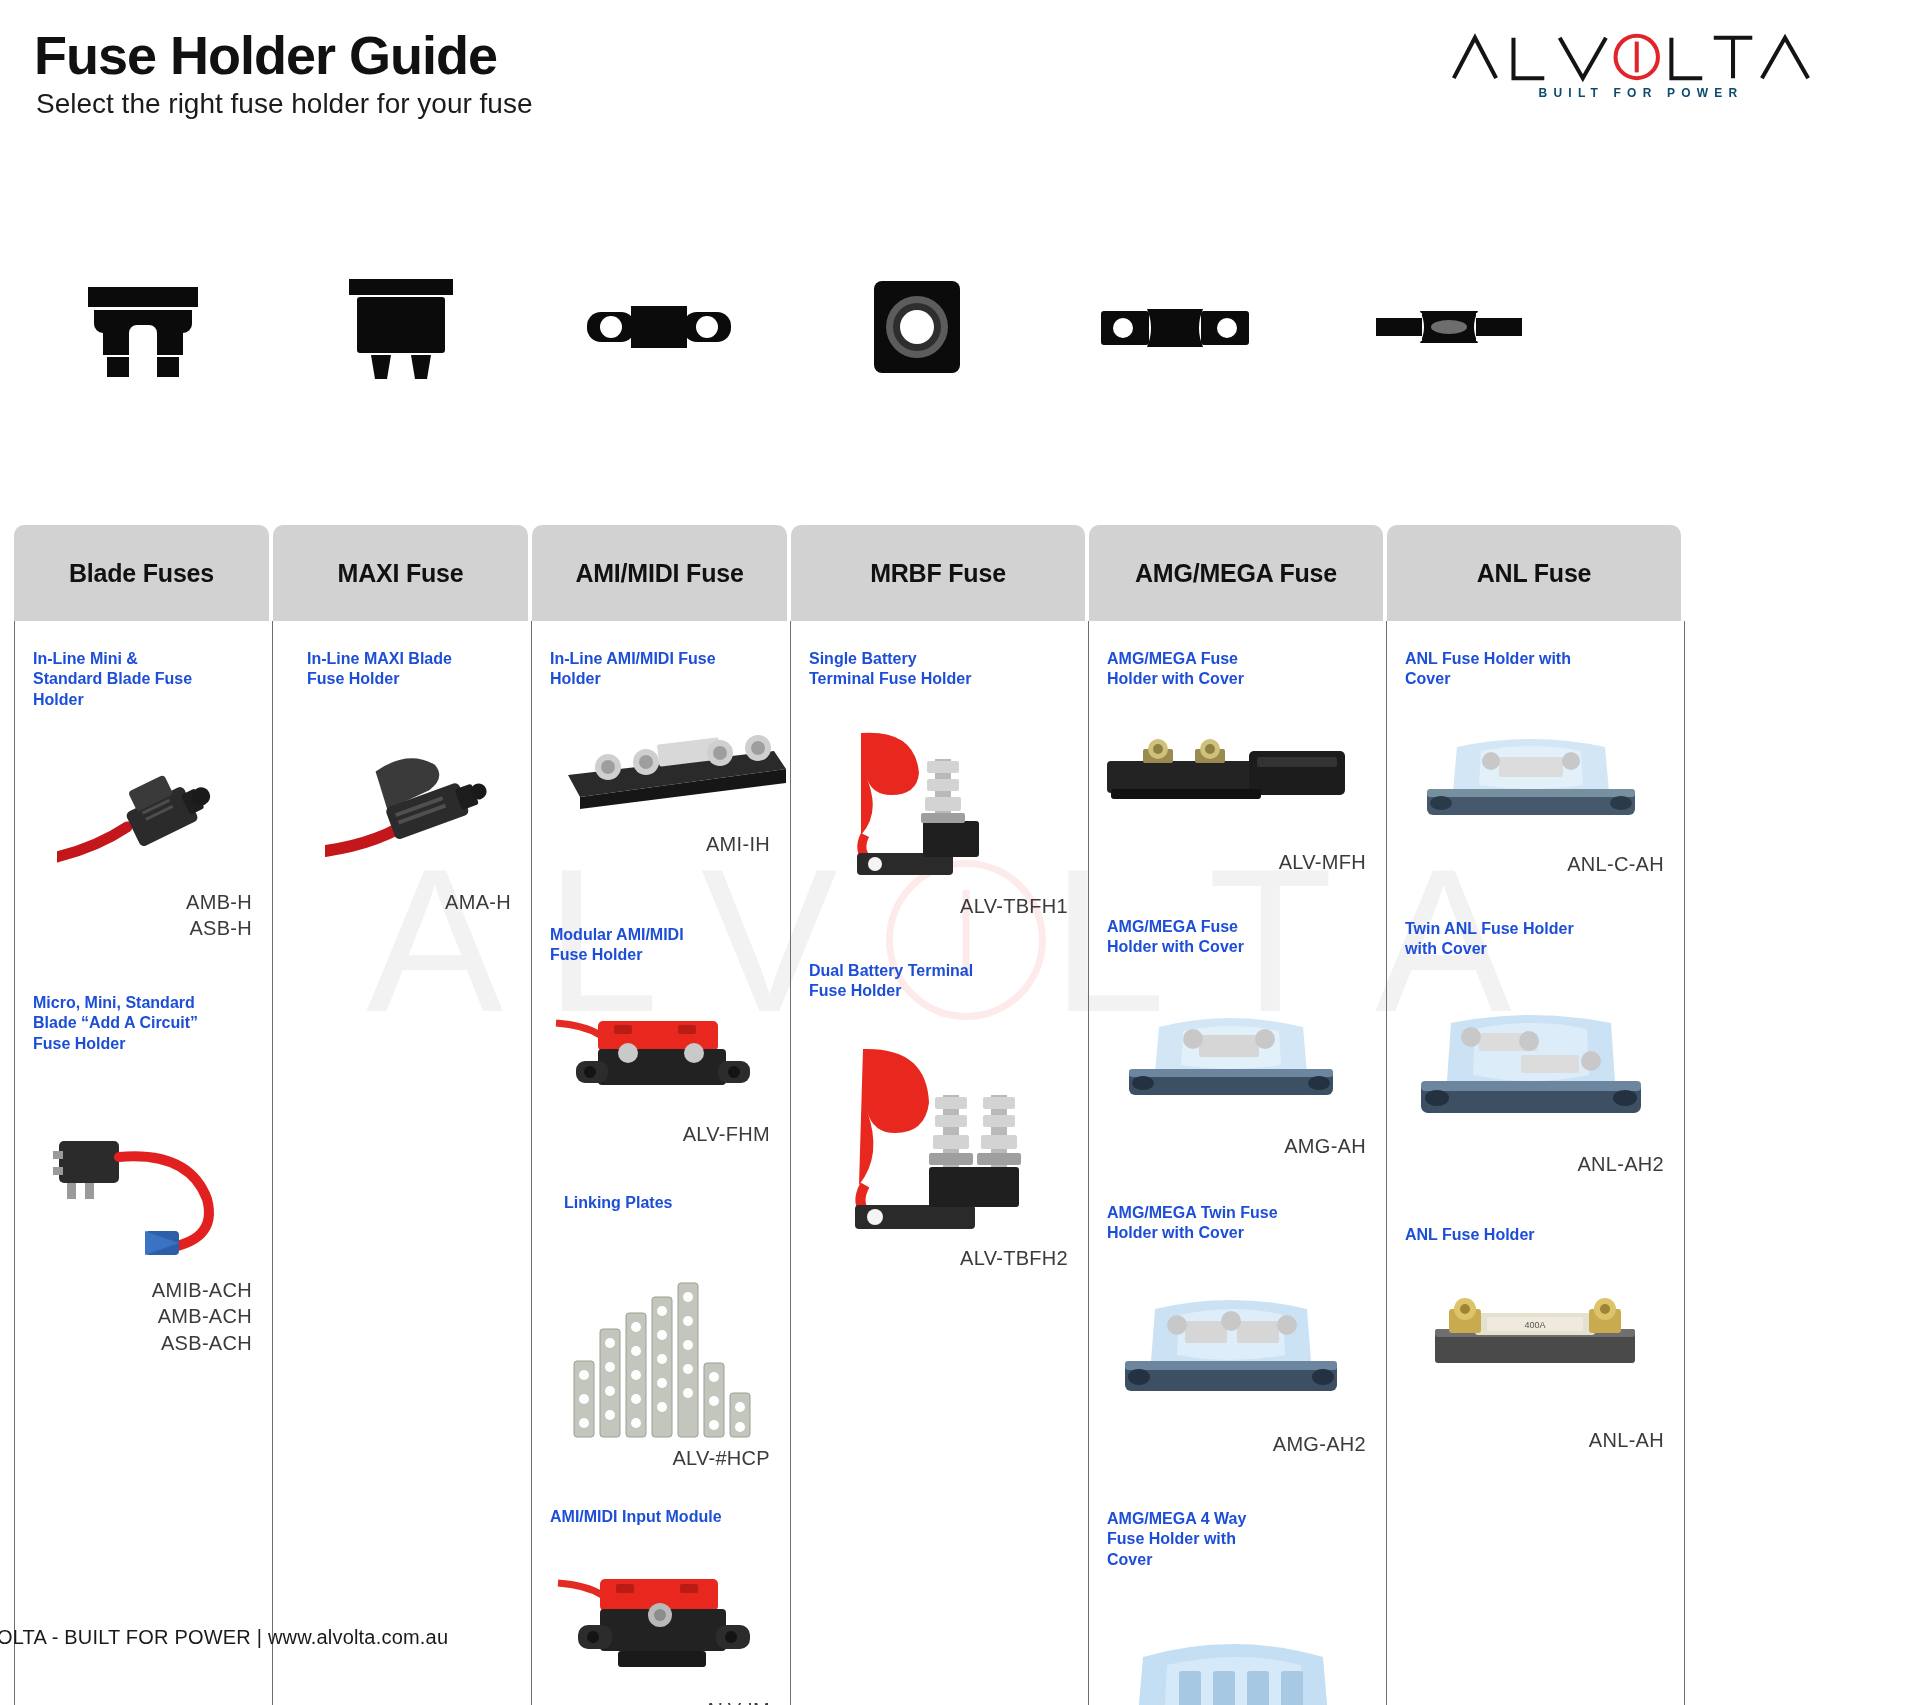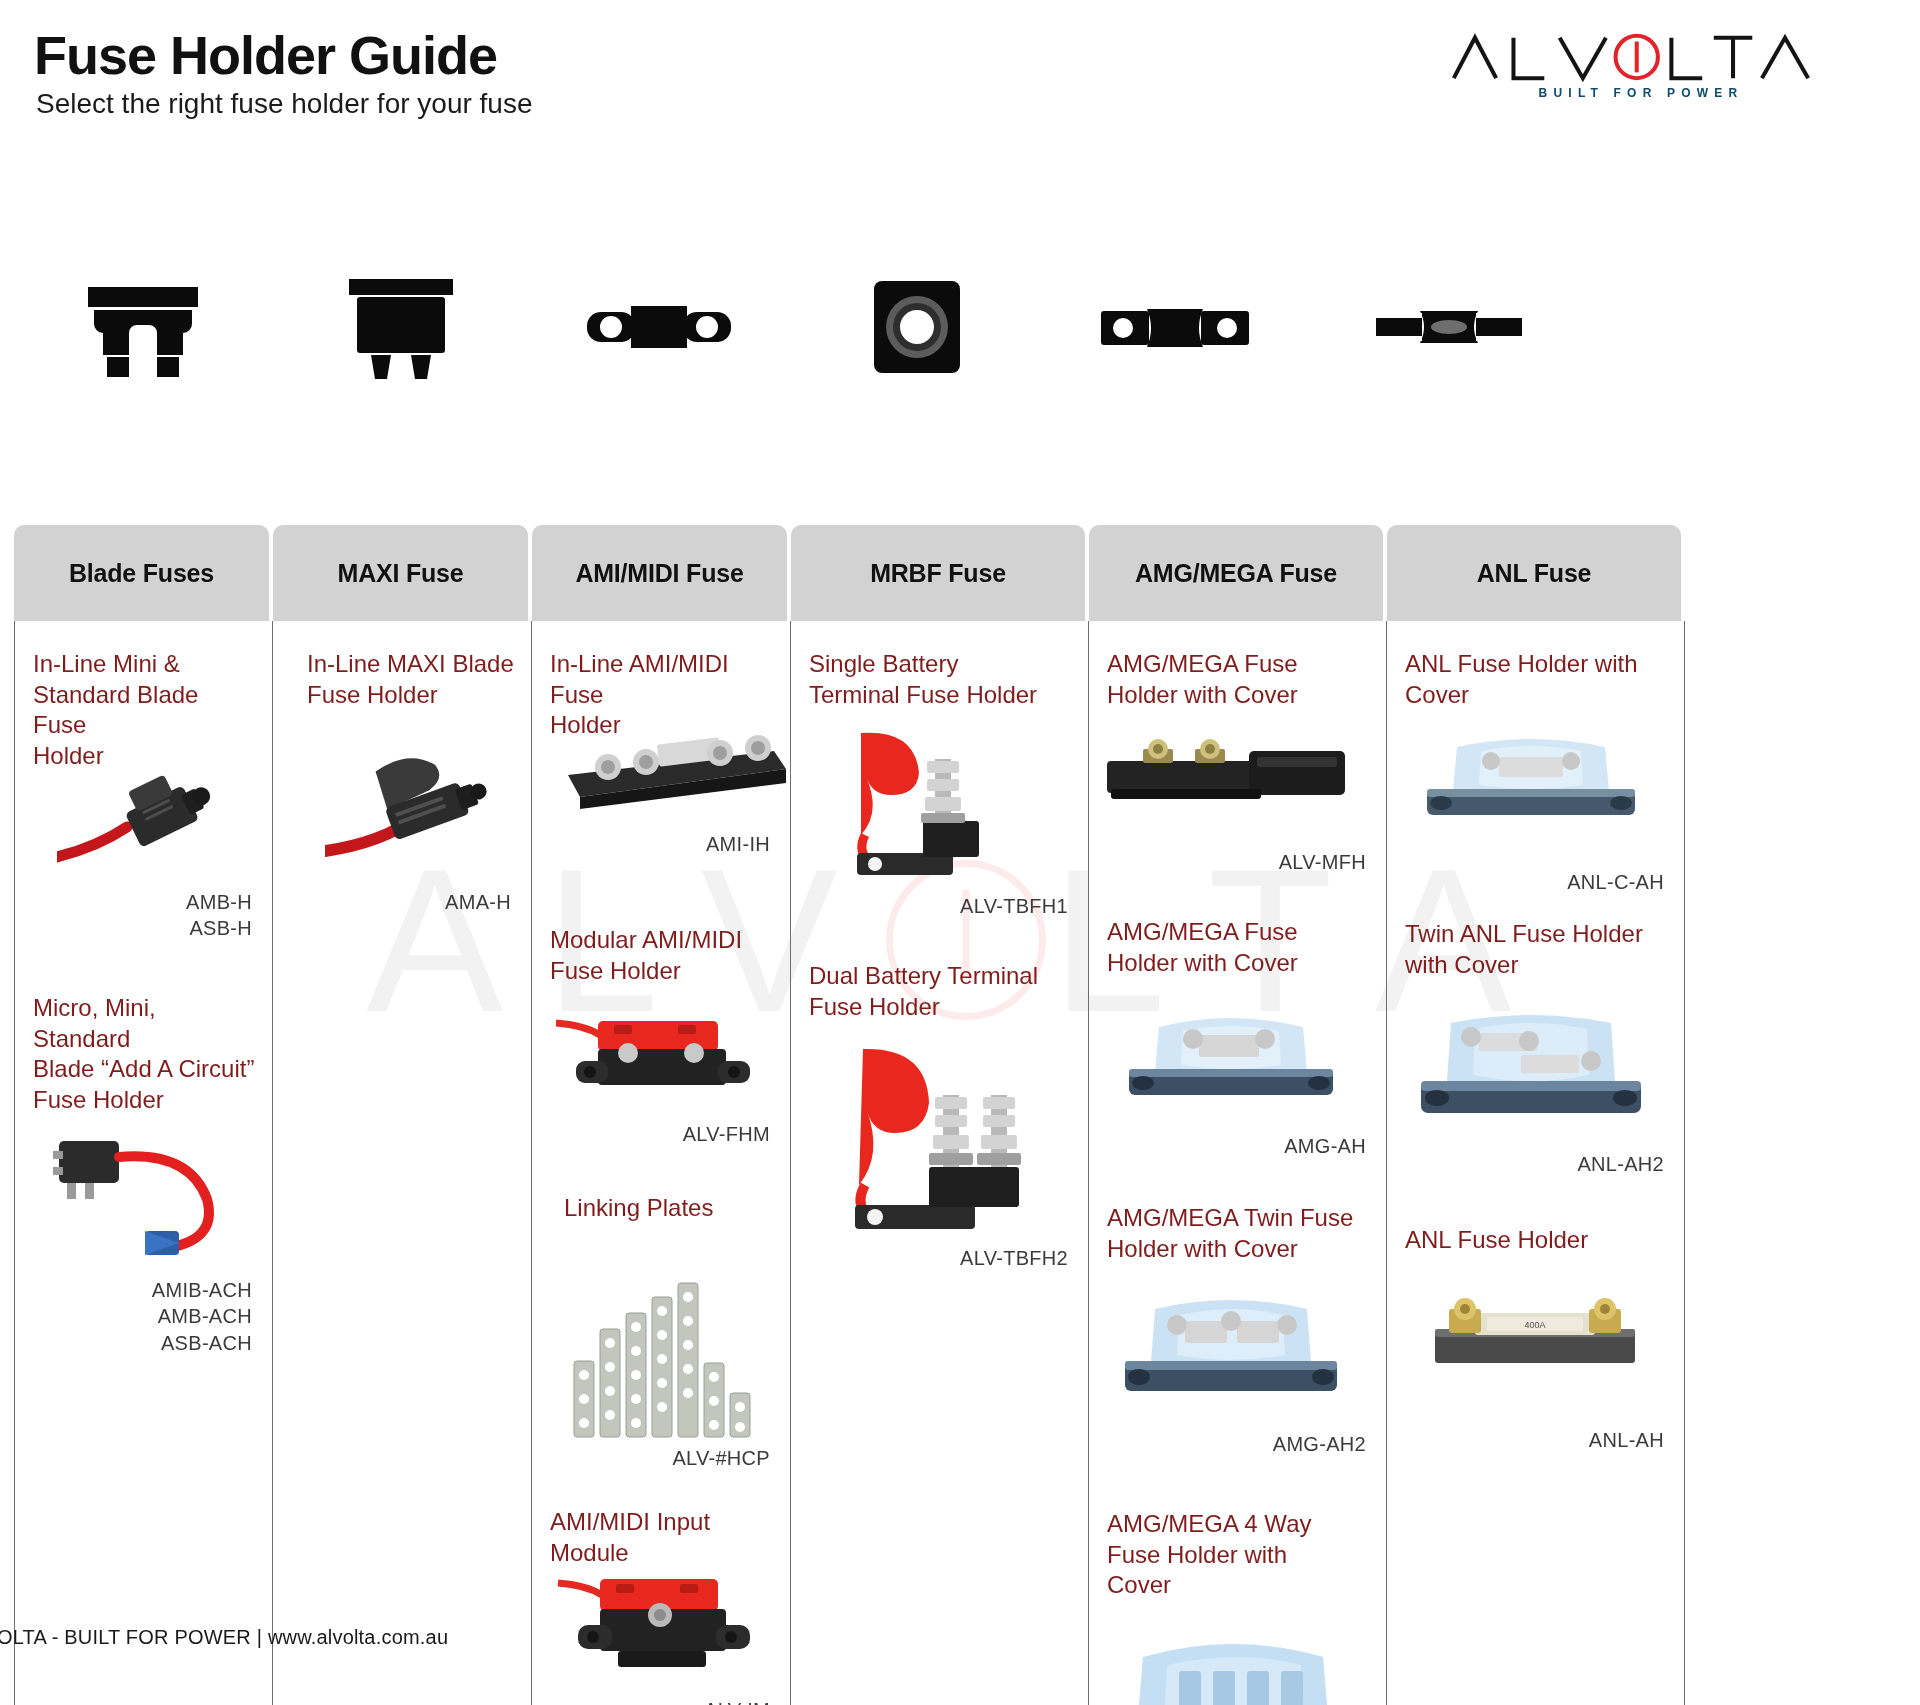--- a/index.html
+++ b/index.html
@@ -52,21 +52,21 @@
   .body-row { position:absolute; left:0; top:96px; width:1892px; height:1282px; }
   .col {
     position:absolute; top:0; height:1282px;
     border-right:1.6px solid #6e6e6e;
   }
   .col.first { border-left:1.6px solid #6e6e6e; }
   .col.last { border-right:1.6px solid #6e6e6e; }
 
   .prod { position:absolute; left:0; width:100%; }
   .prod-name {
-    font-size:24px; line-height:1.28; color:#7f1d1d; font-weight:400;
+    font-size:16px; line-height:1.28; color:#1d4ed8; font-weight:700;
     padding:0 16px 0 18px; white-space:pre-line;
   }
   .prod-code {
     position:absolute; right:20px;
     font-size:20px; color:#3b3b3b; letter-spacing:0.3px;
     text-align:right; line-height:1.32; white-space:pre-line;
   }
   .prod-img { position:absolute; }
 
   
@@ -537,21 +537,21 @@
             <path d="M44 24 q74 -16 148 0 l4 44 q-78 14 -156 0 z" fill="#cfe4f5" opacity="0.92"></path>
             <path d="M68 28 q52 -10 100 0 l2 34 q-52 8 -104 0 z" fill="#e8f3fb" opacity="0.7"></path>
             <rect x="14" y="66" width="208" height="26" rx="6" fill="#46586b"></rect>
             <rect x="14" y="66" width="208" height="8" rx="3" fill="#77909f"></rect>
             <ellipse cx="28" cy="80" rx="11" ry="7" fill="#2b3a48"></ellipse>
             <ellipse cx="208" cy="80" rx="11" ry="7" fill="#2b3a48"></ellipse>
             <rect x="86" y="34" width="64" height="20" rx="2" fill="#dcdcdc"></rect>
             <circle cx="78" cy="38" r="9" fill="#c8c8c8"></circle>
             <circle cx="158" cy="38" r="9" fill="#c8c8c8"></circle>
           </svg>
-          <div class="prod-code" style="top:220px;text-align:right;">ANL-C-AH</div>
+          <div class="prod-code" style="top:202px;text-align:right;">ANL-C-AH</div>
         </div>
 
         <div class="prod" style="top:298px; height:290px;">
           <div class="prod-name">Twin ANL Fuse Holder
 with Cover</div>
           <svg class="prod-img" style="left:22px; top:84px;" width="244" height="128" viewBox="0 0 244 128">
             <path d="M42 20 q80 -16 160 0 l4 58 q-84 16 -168 0 z" fill="#c7dff4" opacity="0.92"></path>
             <path d="M66 26 q58 -12 112 0 l2 46 q-58 12 -116 0 z" fill="#e6f2fb" opacity="0.62"></path>
             <rect x="12" y="78" width="220" height="32" rx="7" fill="#3c4f63"></rect>
             <rect x="12" y="78" width="220" height="10" rx="4" fill="#6c86a0"></rect>

